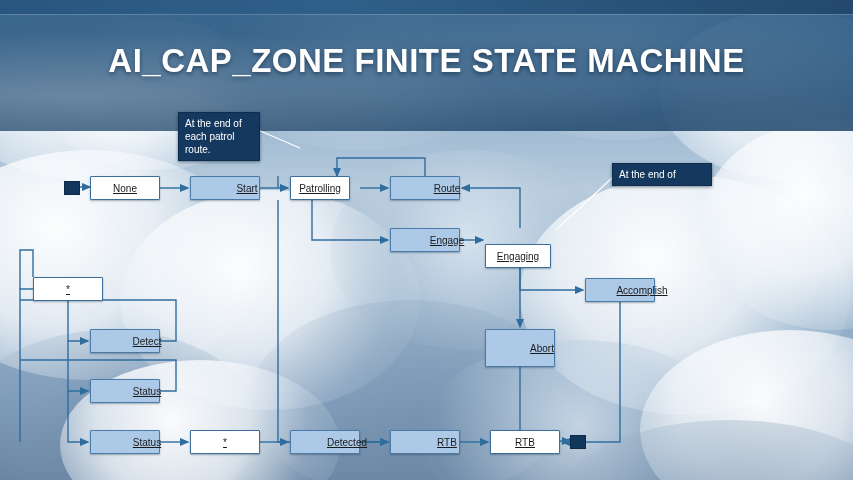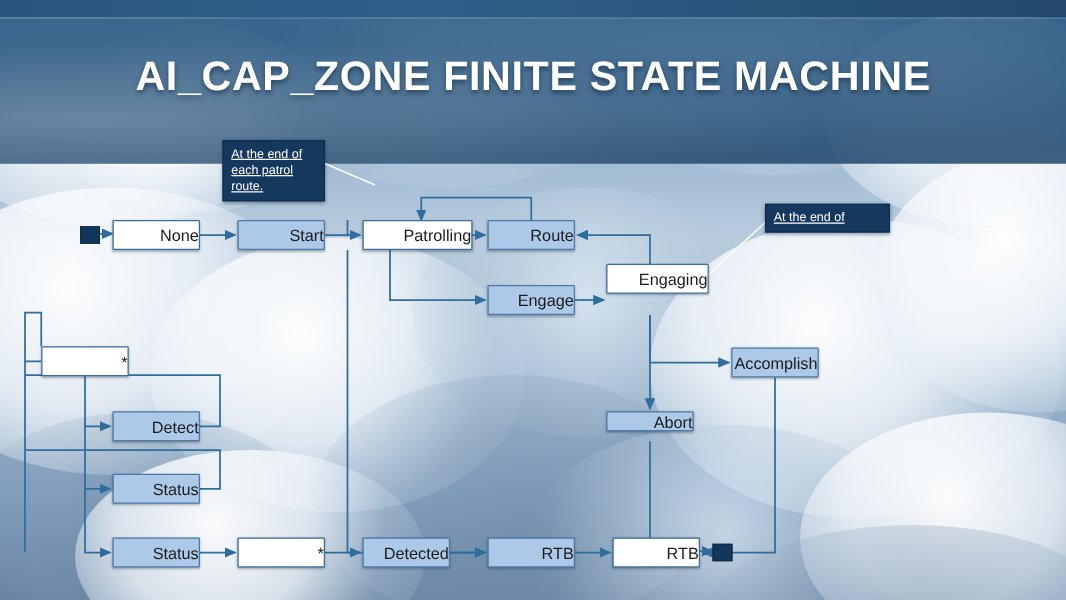--- a/index.html
+++ b/index.html
@@ -75,27 +75,28 @@
     left: 0; top: 0;
     width: 853px;
     height: 480px;
     overflow: visible;
   }
   .node {
     position: absolute;
     box-sizing: border-box;
     display: flex;
     align-items: center;
-    justify-content: flex-end;
-    font-size: 13px;
+    justify-content: center;
+    font-size: 10px;
     color: #1b1b1b;
     border: 1px solid #2f5d86;
     border-radius: 1px;
     box-shadow: 0 1px 2px rgba(20,40,60,0.35);
     white-space: nowrap;
+    text-decoration: underline;
   }
   .node.fill-blue {
     background: #adc9e8;
     border-color: #4a7aa8;
     padding-left: 44px;
   }
   .node.fill-white {
     background: #ffffff;
     border-color: #3c6e9b;
   }
@@ -110,21 +111,21 @@
     position: absolute;
     box-sizing: border-box;
     background: #15395e;
     border: 1px solid #0e2c4c;
     color: #ffffff;
     font-size: 10px;
     line-height: 13px;
     padding: 4px 6px;
     box-shadow: 0 1px 3px rgba(10,30,50,0.5);
   }
-  .callout span { display: block; text-decoration: underline; }
+  .callout span { display: block; }
 </style>
 </head>
 <body>
 
 <div id="stage">
 
   <div class="cloudlayer">
     <div class="cl" style="left:-60px; top:-10px; width:300px; height:190px;"></div>
     <div class="cl" style="left:40px; top:20px; width:230px; height:150px;"></div>
     <div class="cl dim" style="left:200px; top:-30px; width:320px; height:180px;"></div>
@@ -214,36 +215,36 @@
     </svg>
 
     <div class="endpoint" style="left:64px; top:181px;"></div>
 
     <div class="node fill-white" style="left:90px; top:176px; width:70px; height:24px;">
       <span>None</span>
     </div>
     <div class="node fill-blue" style="left:190px; top:176px; width:70px; height:24px;">
       <span>Start</span>
     </div>
-    <div class="node fill-white" style="left:290px; top:176px; width:88px; height:24px;">
+    <div class="node fill-white" style="left:290px; top:176px; width:60px; height:24px;">
       <span>Patrolling</span>
     </div>
     <div class="node fill-blue" style="left:390px; top:176px; width:70px; height:24px;">
       <span>Route</span>
     </div>
     <div class="node fill-blue" style="left:390px; top:228px; width:70px; height:24px;">
       <span>Engage</span>
     </div>
-    <div class="node fill-white" style="left:485px; top:211px; width:82px; height:24px;">
+    <div class="node fill-white" style="left:485px; top:244px; width:66px; height:24px;">
       <span>Engaging</span>
     </div>
     <div class="node fill-blue" style="left:585px; top:278px; width:70px; height:24px;">
       <span>Accomplish</span>
     </div>
-    <div class="node fill-blue" style="left:485px; top:329px; width:70px; height:16px;">
+    <div class="node fill-blue" style="left:485px; top:329px; width:70px; height:38px;">
       <span>Abort</span>
     </div>
     <div class="node fill-white" style="left:33px; top:277px; width:70px; height:24px;">
       <span>*</span>
     </div>
     <div class="node fill-blue" style="left:90px; top:329px; width:70px; height:24px;">
       <span>Detect</span>
     </div>
     <div class="node fill-blue" style="left:90px; top:379px; width:70px; height:24px;">
       <span>Status</span>

